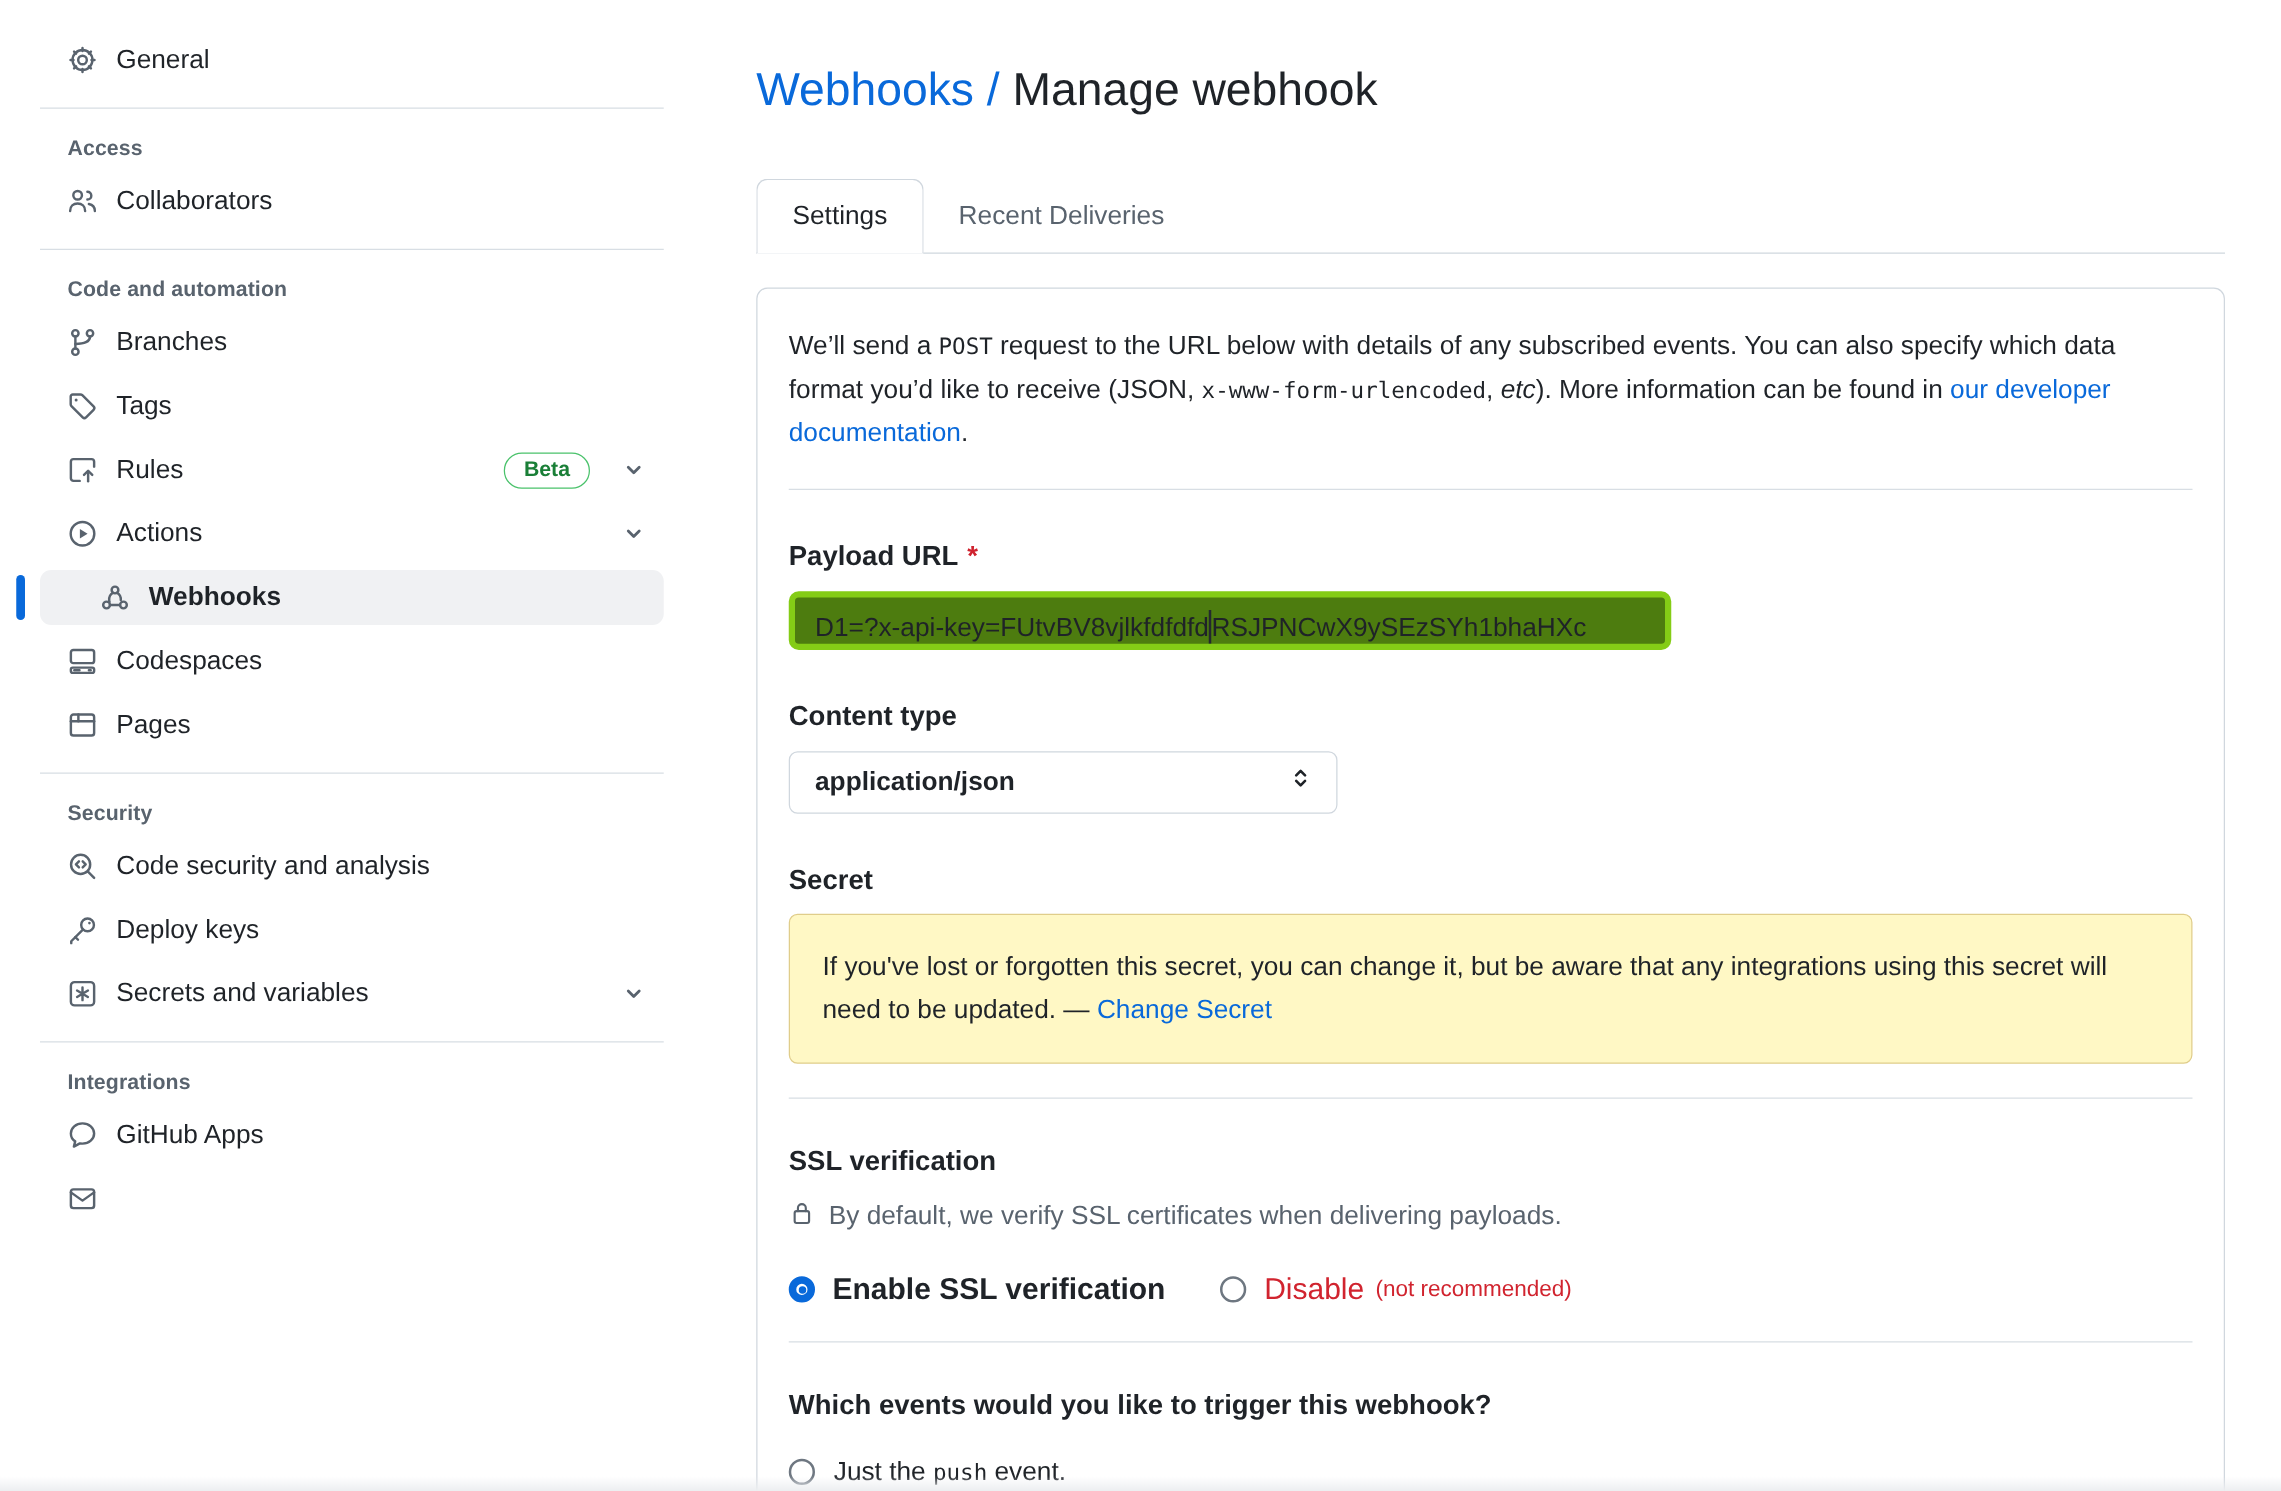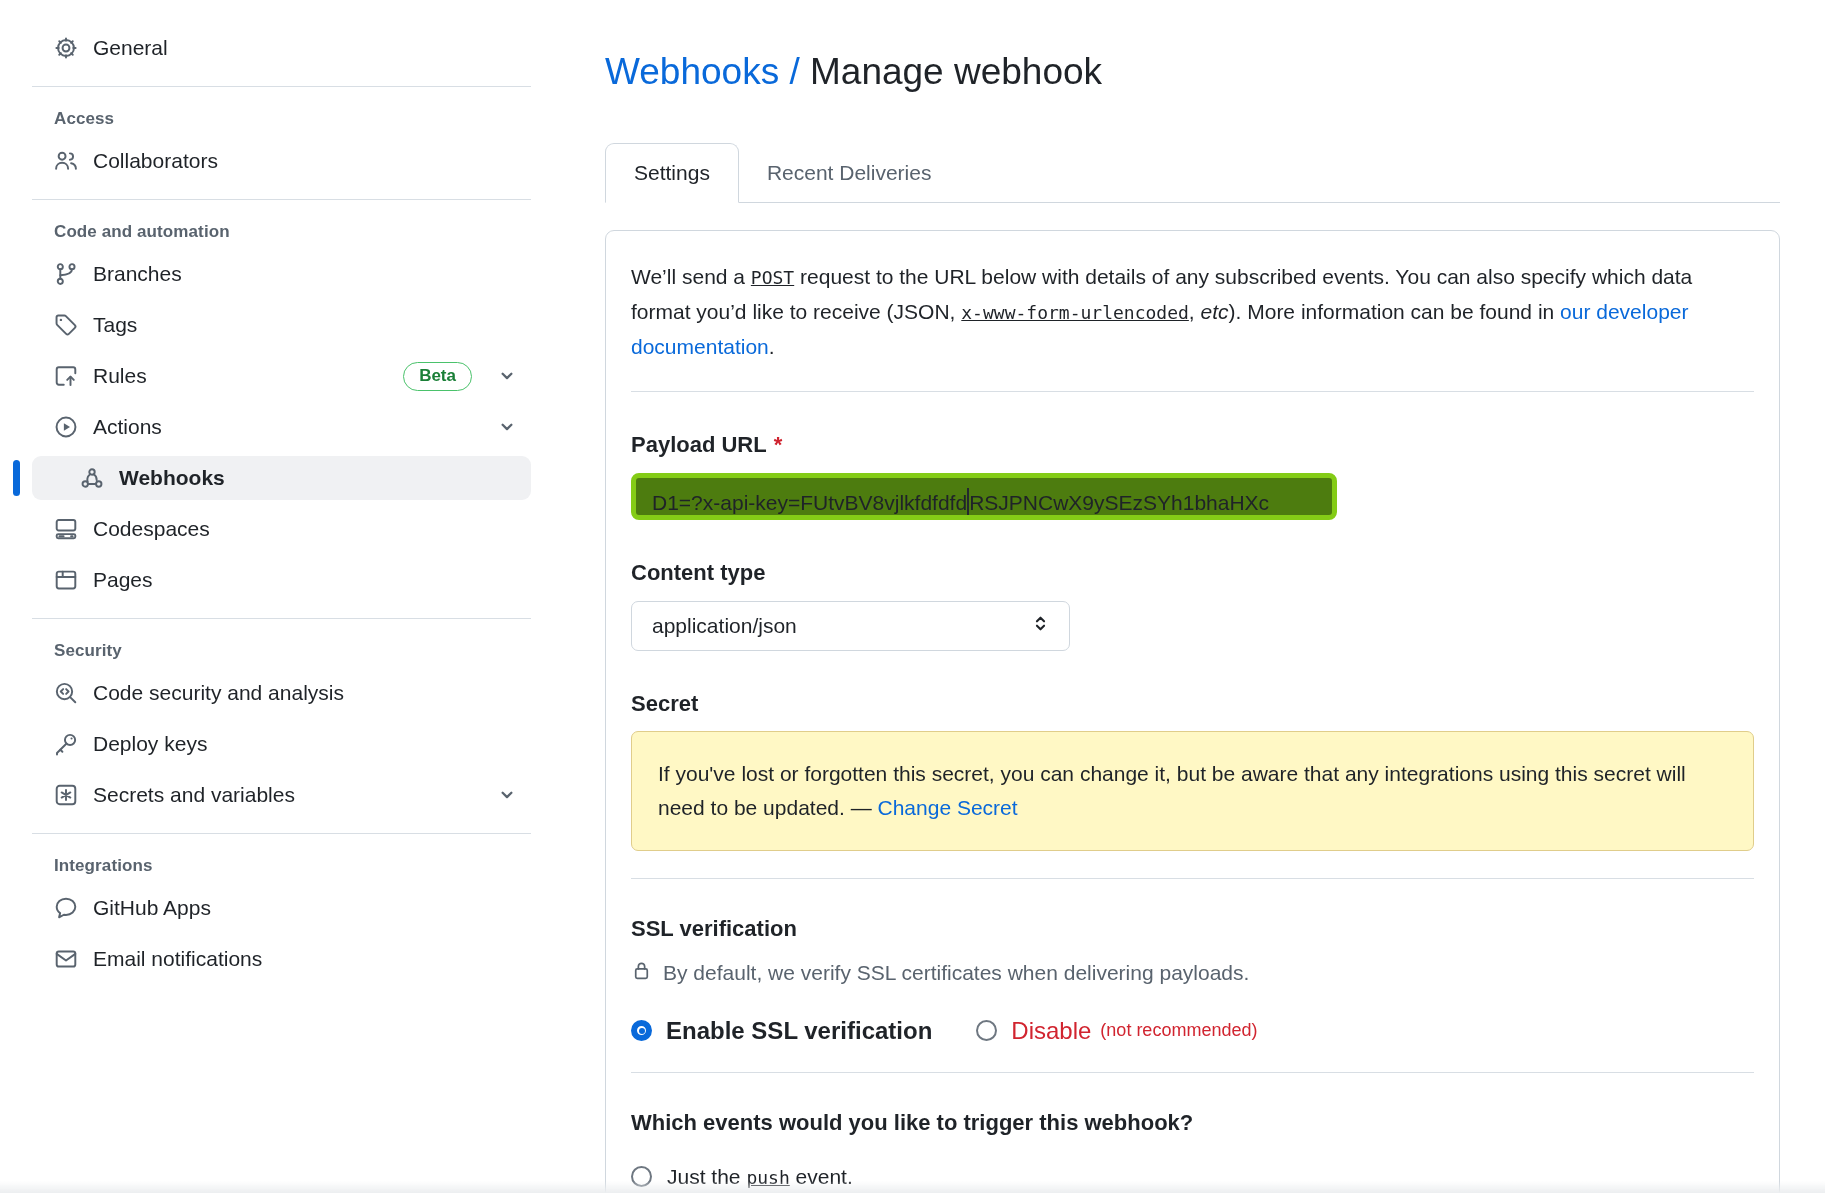--- a/index.html
+++ b/index.html
@@ -50,39 +50,39 @@
     border:1px solid #d0d7de; border-bottom:1px solid #ffffff;
     border-radius:9px 9px 0 0; margin-bottom:-1px;
   }
 
   .panel {
     margin-top:27px; border:1px solid #d0d7de; border-radius:9px;
     padding:0 25px 70px 25px; background:#fff; min-height:980px;
   }
   .intro { margin:29px 0 0 0; font-size:21px; line-height:34px; color:#1f2328; max-width:1160px; }
   .intro a, .flash a { color:#0969da; text-decoration:none; cursor:pointer; }
-  code.inline { font-family:"DejaVu Sans Mono","Liberation Mono",monospace; font-size:18px;text-decoration:underline; }
+  code.inline { font-family:"DejaVu Sans Mono","Liberation Mono",monospace; font-size:18px; }
   .panel hr { border:none; border-top:1px solid #d8dee4; margin:27px 0 0 0; }
 
   .field-label { margin-top:40px; font-size:22px; font-weight:700; color:#1f2328; }
   .req { color:#cf222e; margin-left:7px; font-weight:700; }
 
   .url-input {
     margin-top:15px; width:706px; height:47px;
     border:5px solid #84cc16; border-radius:8px; background:#4d7c0f;
     display:flex; align-items:flex-end; padding:0 16px;
     font-size:21px; color:#1f2328; white-space:nowrap; overflow:hidden; cursor:text;
   }
   .caret { display:inline-block; width:2px; height:27px; background:#24292f; margin:0 0px; vertical-align:middle; }
 
   .select {
     margin-top:15px; width:439px; height:50px;
     border:1px solid #d0d7de; border-radius:7px; background:#fff;
     display:flex; align-items:center; justify-content:space-between; padding:0 18px 0 20px;
-    font-size:21px; color:#1f2328; cursor:pointer;
+    font-size:21px; color:#1f2328; cursor:pointer;font-weight:bold;
   }
   .select svg { stroke:#1f2328; fill:none; stroke-width:1.6; stroke-linecap:round; stroke-linejoin:round; }
 
   .flash {
     margin-top:14px; background:#fff8c5; border:1px solid #e0cd8b; border-radius:7px;
     padding:25px 26px; font-size:21px; line-height:34px; color:#1f2328; max-width:1178px;
   }
 
   .section-h { margin-top:37px; font-size:22px; font-weight:700; color:#1f2328; }
   .ssl-desc { margin-top:17px; display:flex; align-items:center; gap:11px; font-size:21px; color:#59636e; }
@@ -295,21 +295,20 @@
       <span class="lbl">GitHub Apps</span>
     </div>
 
     <div class="side-item">
       <span class="ico">
         <svg width="24" height="24" viewBox="0 0 16 16">
           <rect x="1.8" y="3" width="12.4" height="10" rx="1.4"></rect>
           <path d="M1.8 4.6 L8 9 L14.2 4.6"></path>
         </svg>
       </span>
-      <span class="lbl">Email notifications</span>
     </div>
 
   </nav>
 
   <main class="main">
 
     <h1 class="page-title"><a>Webhooks /</a> <span>Manage webhook</span></h1>
 
     <div class="tabbar">
       <div class="tab active">Settings</div>

